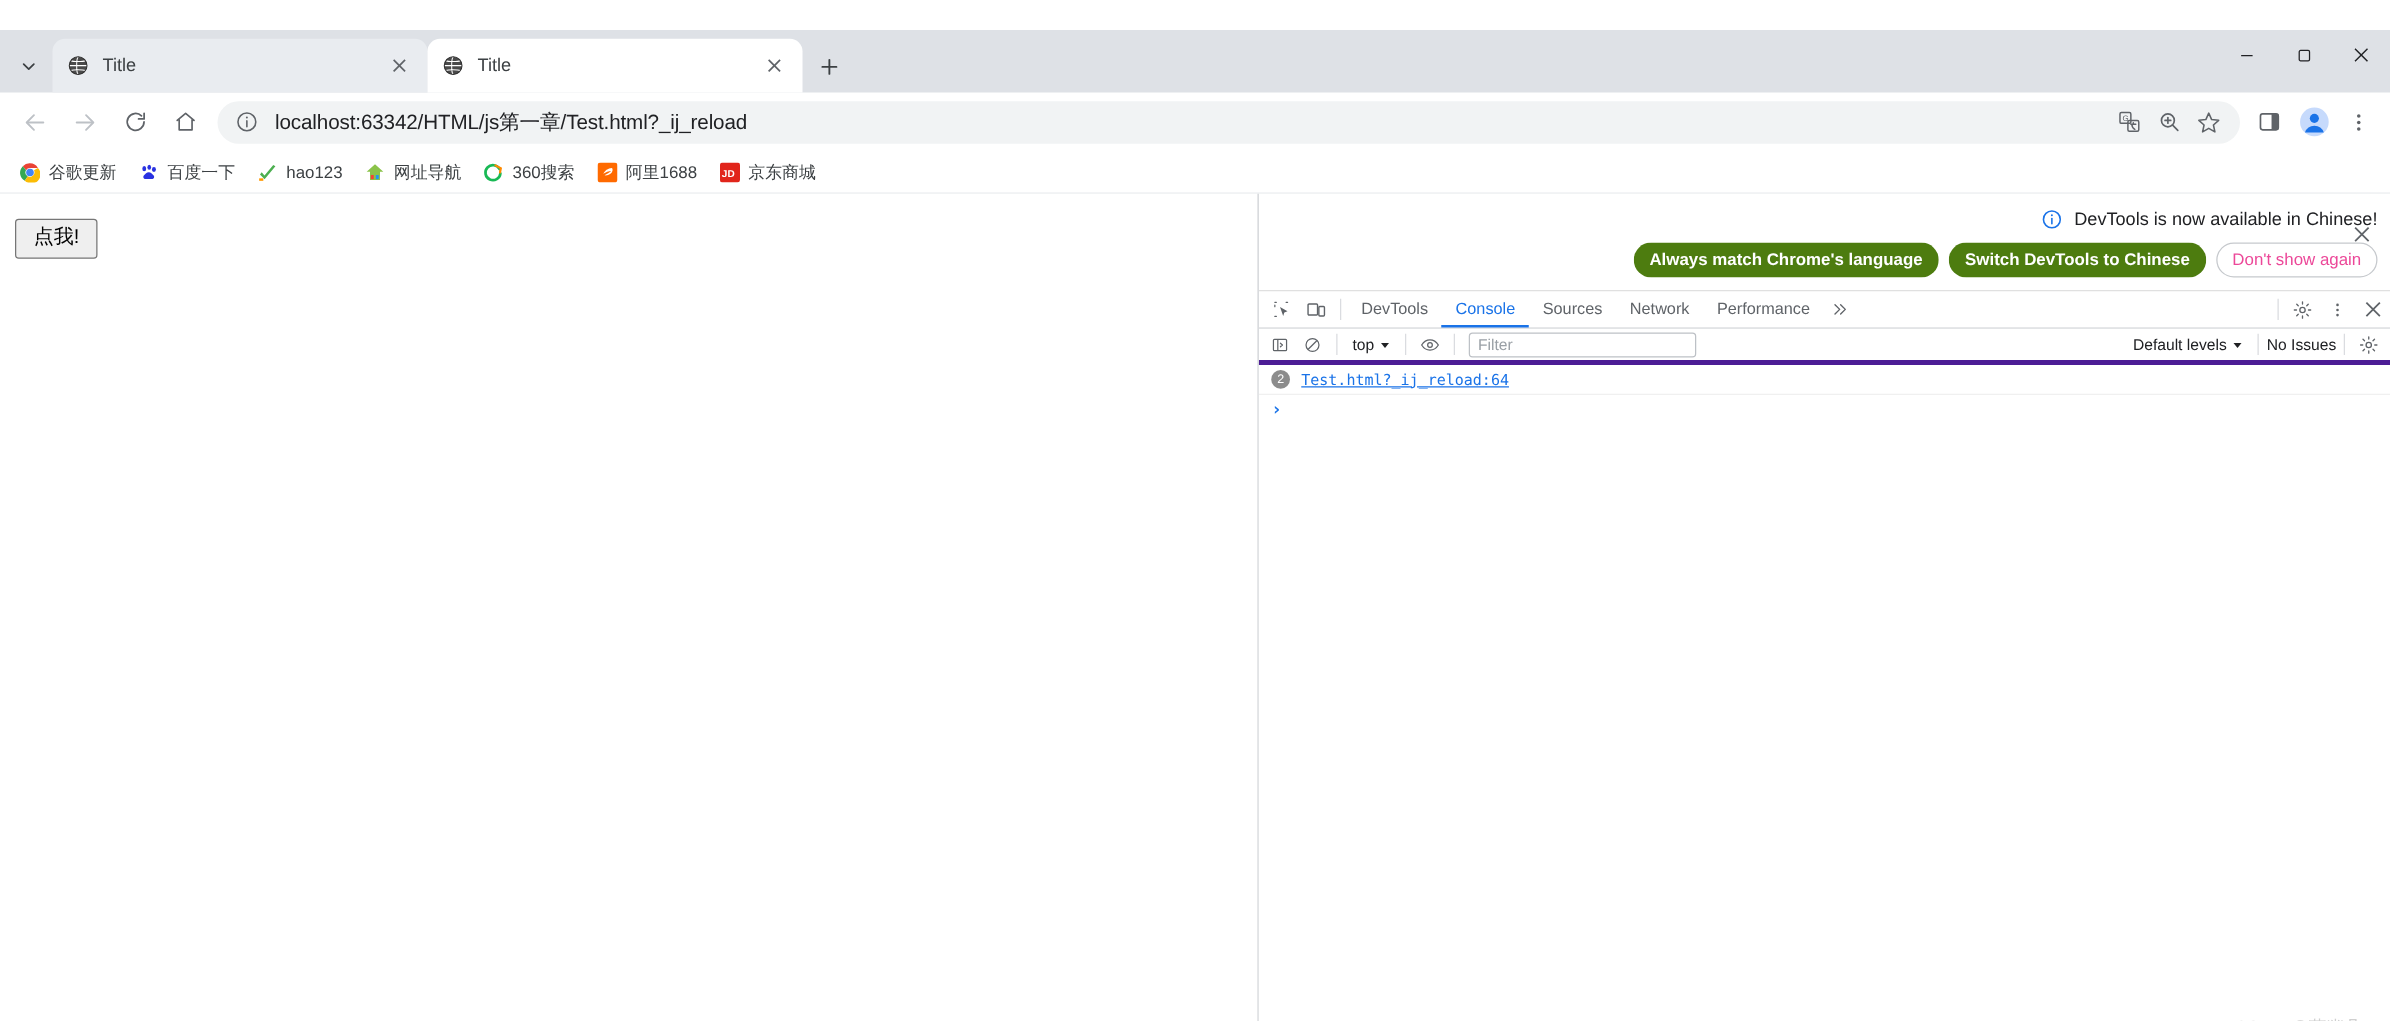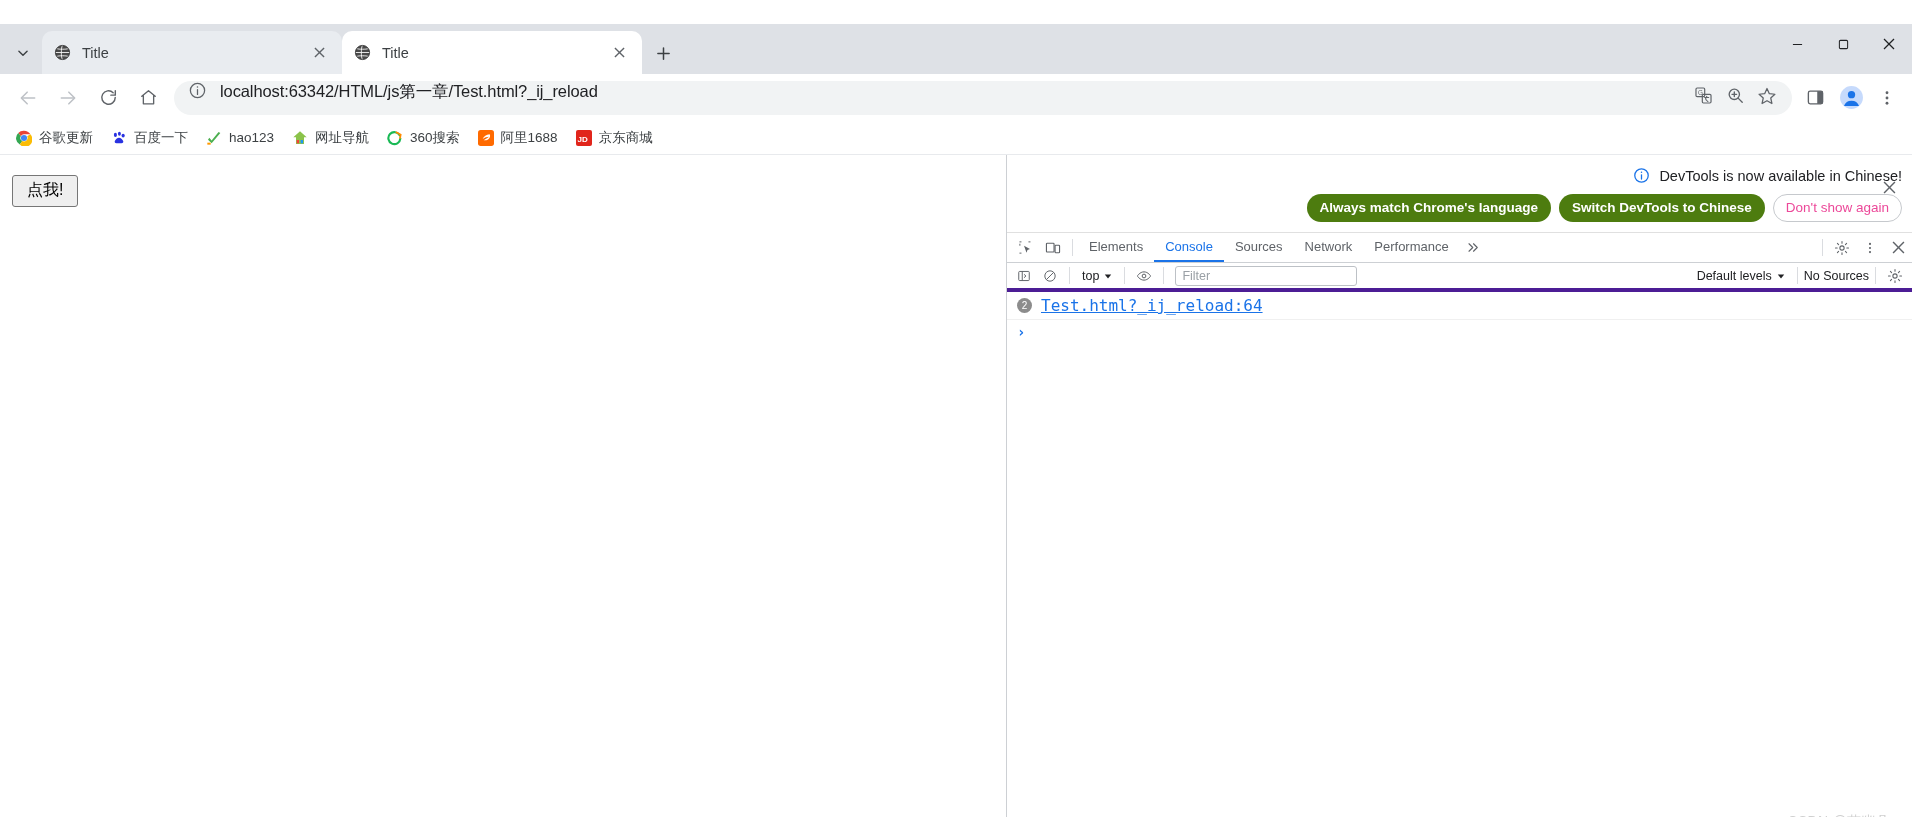--- a/index.html
+++ b/index.html
@@ -75,21 +75,21 @@
   }
   .navbtn {
     width: 34px; height: 34px; margin: 0 3px;
     display: flex; align-items: center; justify-content: center;
     border-radius: 50%; cursor: pointer; color: #5f6368; flex: none;
   }
   .navbtn.disabled { color: #bdc1c6; }
 
   .omnibox {
     flex: 1; height: 34px; background: #f1f3f4; border-radius: 17px;
-    display: flex; align-items: flex-start; padding: 0 10px 0 14px;
+    display: flex; align-items: center; padding: 0 10px 0 14px;
     margin: 0 6px; min-width: 0;
   }
   .omni-info { width: 20px; height: 20px; flex: none; margin-right: 12px; color: #5f6368; }
   .omni-url {
     flex: 1; font-size: 16.5px; color: #202124;
     white-space: nowrap; overflow: hidden; text-overflow: ellipsis;
     letter-spacing: -0.1px;
   }
   .omni-actions { display: flex; align-items: center; gap: 2px; flex: none; }
   .omni-icon {
@@ -230,21 +230,21 @@
     background: #8c8c8c; color: #fff;
     font-size: 10px; font-family: "Liberation Sans", sans-serif;
     display: flex; align-items: center; justify-content: center;
     flex: none; margin-right: 9px;
   }
   .console-msg {
     flex: 1; font-family: "Liberation Sans", sans-serif;
     font-size: 13.5px; color: #202124;
   }
   .console-src {
-    font-family: "DejaVu Sans Mono", monospace; font-size: 16px;
+    font-family: "DejaVu Sans Mono", monospace; font-size: 12px;
     color: #1a73e8; text-decoration: underline; cursor: pointer;
     white-space: nowrap; padding-right: 22px;
   }
   .console-prompt {
     display: flex; align-items: center; padding: 4px 10px;
     color: #1a73e8; font-size: 14px;
   }
   .prompt-caret { font-family: "DejaVu Sans Mono", monospace; font-weight: bold; }
 
   svg { display: block; }
@@ -526,21 +526,21 @@
           </svg>
         </div>
         <div class="dt-toolicon">
           <svg width="16" height="16" viewBox="0 0 20 20" fill="none" stroke="currentColor" stroke-width="1.4">
             <rect x="1.8" y="4" width="9.5" height="11" rx="1"></rect>
             <rect x="12.6" y="6.5" width="5.6" height="9.5" rx="1"></rect>
           </svg>
         </div>
         <div class="dt-sep"></div>
 
-        <div class="dt-tab">Elements</div>
+        <div class="dt-tab">DevTools</div>
         <div class="dt-tab active">Console</div>
         <div class="dt-tab">Sources</div>
         <div class="dt-tab">Network</div>
         <div class="dt-tab">Performance</div>
 
         <div class="dt-toolicon">
           <svg width="15" height="15" viewBox="0 0 20 20" fill="none" stroke="currentColor" stroke-width="1.5" stroke-linecap="round" stroke-linejoin="round">
             <polyline points="4,5 9,10 4,15"></polyline>
               <polyline points="10,5 15,10 10,15"></polyline>
           </svg>
@@ -601,21 +601,21 @@
         <div class="cb-sep"></div>
         <input class="cb-filter" type="text" placeholder="Filter" style="">
         <div class="cb-right">
           <div class="cb-select">
             <span>Default levels</span>
             <svg width="8" height="8" viewBox="0 0 10 10" fill="currentColor">
               <polygon points="1,3 9,3 5,8"></polygon>
             </svg>
           </div>
           <div class="cb-sep"></div>
-          <span class="cb-text">No Sources</span>
+          <span class="cb-text">No Issues</span>
           <div class="cb-sep"></div>
           <div class="cb-icon">
             <svg width="16" height="16" viewBox="0 0 24 24" fill="none" stroke="currentColor" stroke-width="1.6">
               <circle cx="12" cy="12" r="3.2"></circle>
               <path d="M12 2.2v2.6M12 19.2v2.6M21.8 12h-2.6M4.8 12H2.2M18.9 5.1l-1.8 1.8M6.9 17.1l-1.8 1.8M18.9 18.9l-1.8-1.8M6.9 6.9 5.1 5.1" stroke-linecap="round"></path>
             </svg>
           </div>
         </div>
       </div>
 

